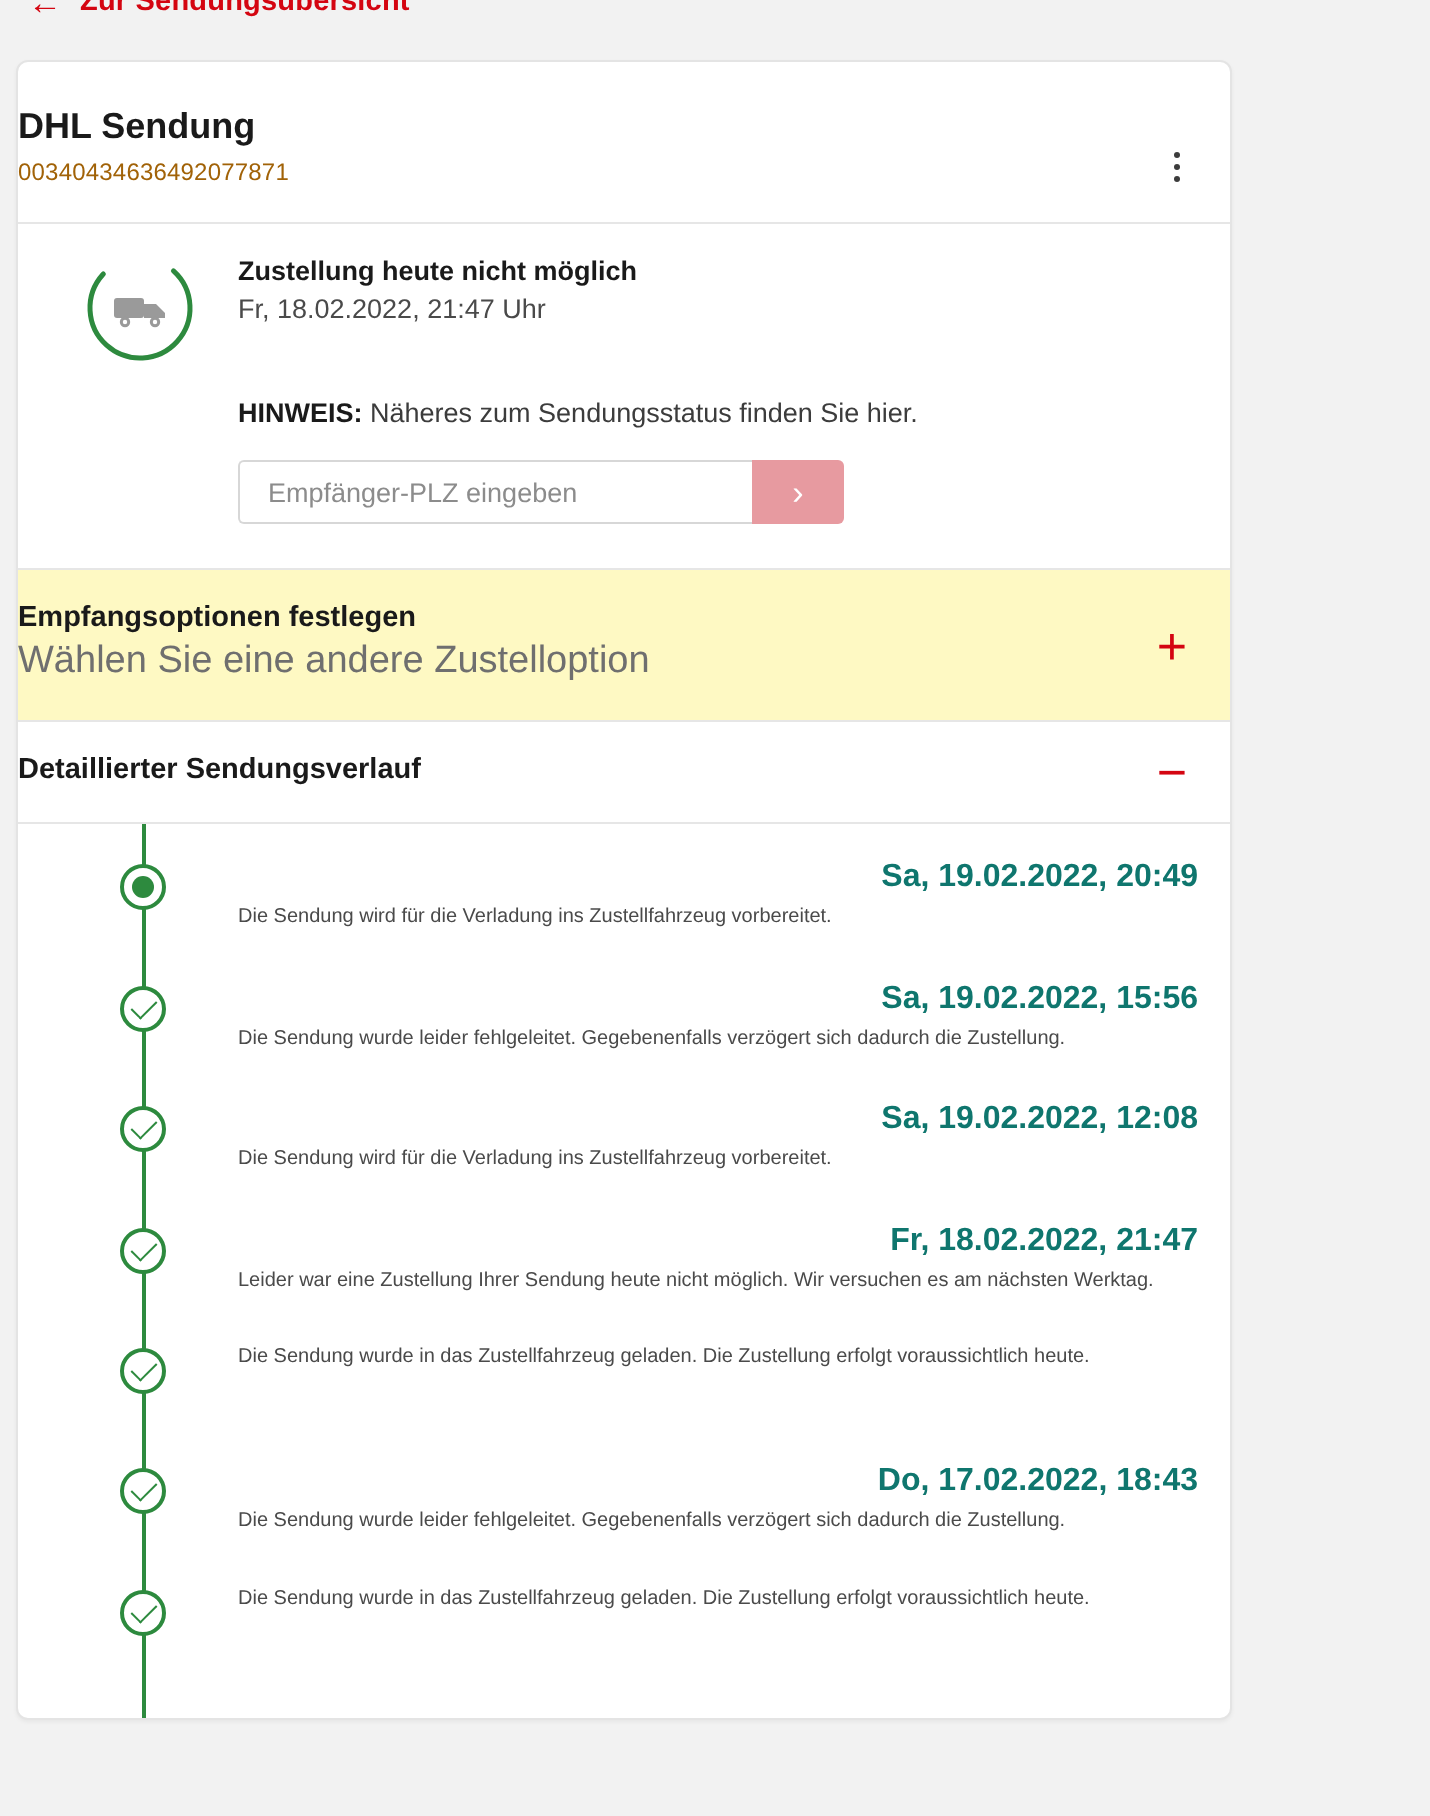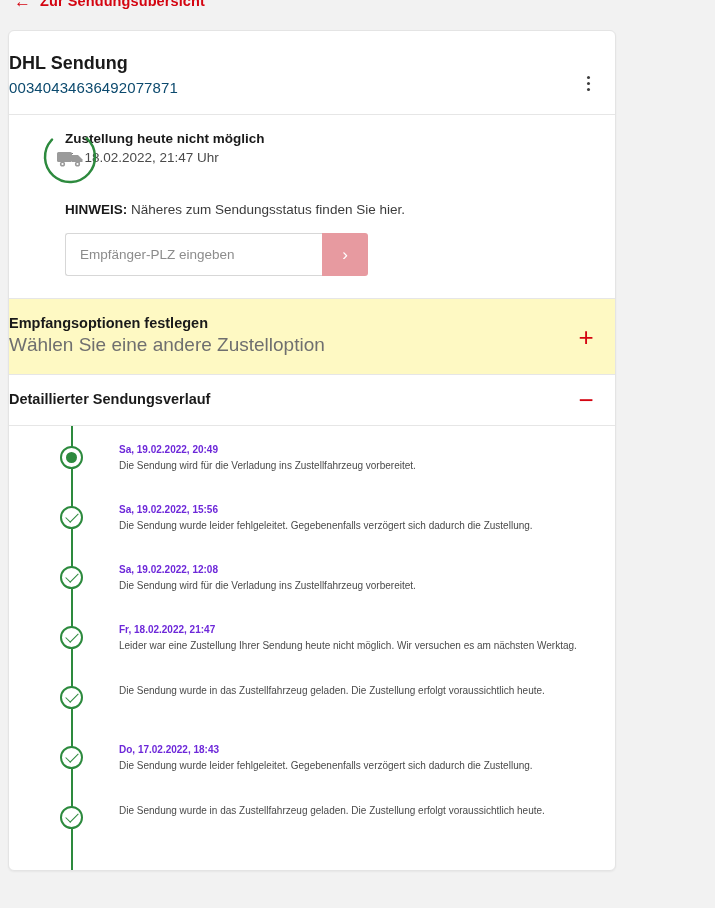--- a/index.html
+++ b/index.html
@@ -49,36 +49,36 @@
     border-radius: 6px;
     box-shadow: 0 1px 2px rgba(0,0,0,.05);
     overflow: hidden;
   }
 
   .section {
     border-bottom: 1px solid #e6e6e6;
   }
   .section:last-child { border-bottom: none; }
 
-  .pad-l { padding-left: 56px; }
+  .pad-l { padding-left: 110px; }
 
   
   .head {
     padding: 22px 1px 18px 0;
     position: relative;
   }
   .shipment-title {
     font-size: 18px;
     font-weight: 700;
     color: #1a1a1a;
     margin: 0 0 5px 0;
   }
   .shipment-number {
-    font-size: 15px;
-    color: #0c4a6e;
+    font-size: 12px;
+    color: #a16207;
     letter-spacing: .1px;
   }
   .kebab {
     position: absolute;
     right: 16px;
     top: 40px;
     width: 22px;
     height: 24px;
     display: flex;
     flex-direction: column;
@@ -121,21 +121,21 @@
     font-size: 13.5px;
     color: #3c3c3c;
   }
   .hint b { font-weight: 700; color: #1a1a1a; }
 
   
   .plz-row {
     margin-top: 16px;
     display: flex;
     width: 303px;
-    height: 43px;
+    height: 32px;
   }
   .plz-input {
     flex: 1;
     border: 1px solid #d7d7d7;
     border-right: none;
     border-radius: 3px 0 0 3px;
     padding: 0 14px;
     font-size: 13.5px;
     font-family: "Liberation Sans", sans-serif;
     color: #666;
@@ -231,24 +231,25 @@
   }
   .tl-check {
     display: block;
     width: 11px;
     height: 6px;
     border-left: 1.6px solid #2d8a3e;
     border-bottom: 1.6px solid #2d8a3e;
     transform: rotate(-45deg) translate(1px,-1px);
   }
   .tl-date {
-    font-size: 10px;
-    font-weight: 700;
-    color: #6d28d9;
+    font-size: 16px;
+    font-weight: 700;
+    color: #0f766e;
     margin-bottom: 4px;
+    text-align: right;
   }
   .tl-text {
     font-size: 10px;
     color: #4a4a4a;
     line-height: 1.45;
     max-width: 470px;
   }
 </style>
 </head>
 <body>

